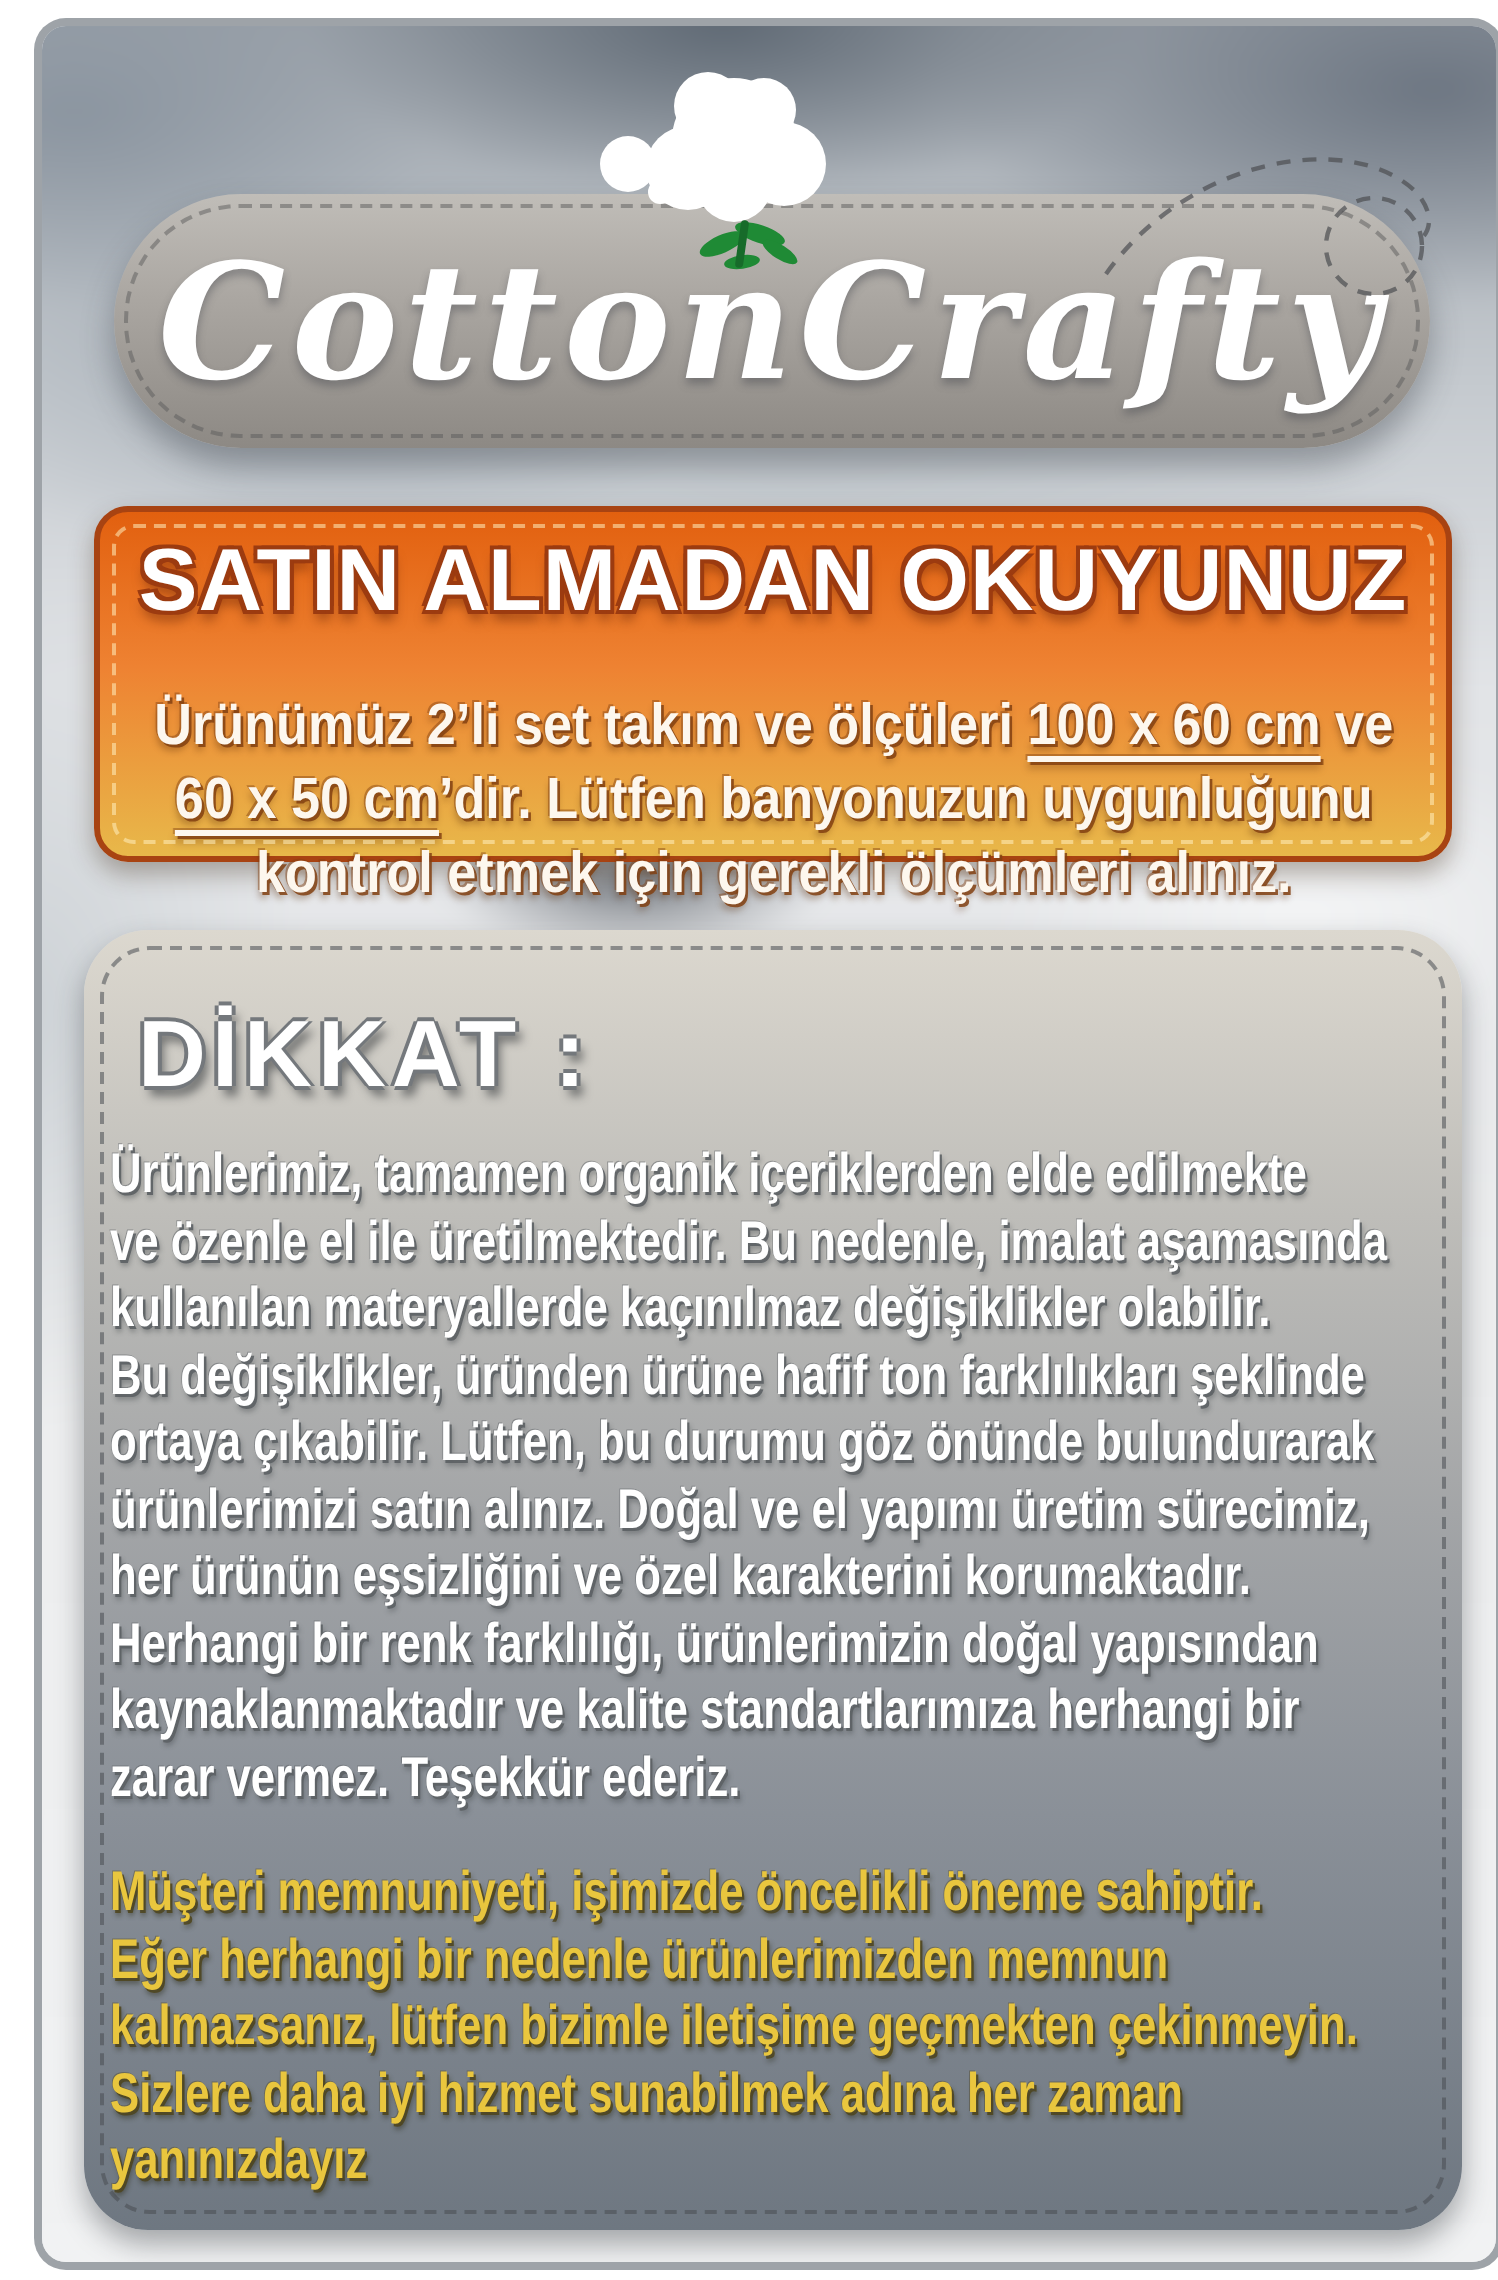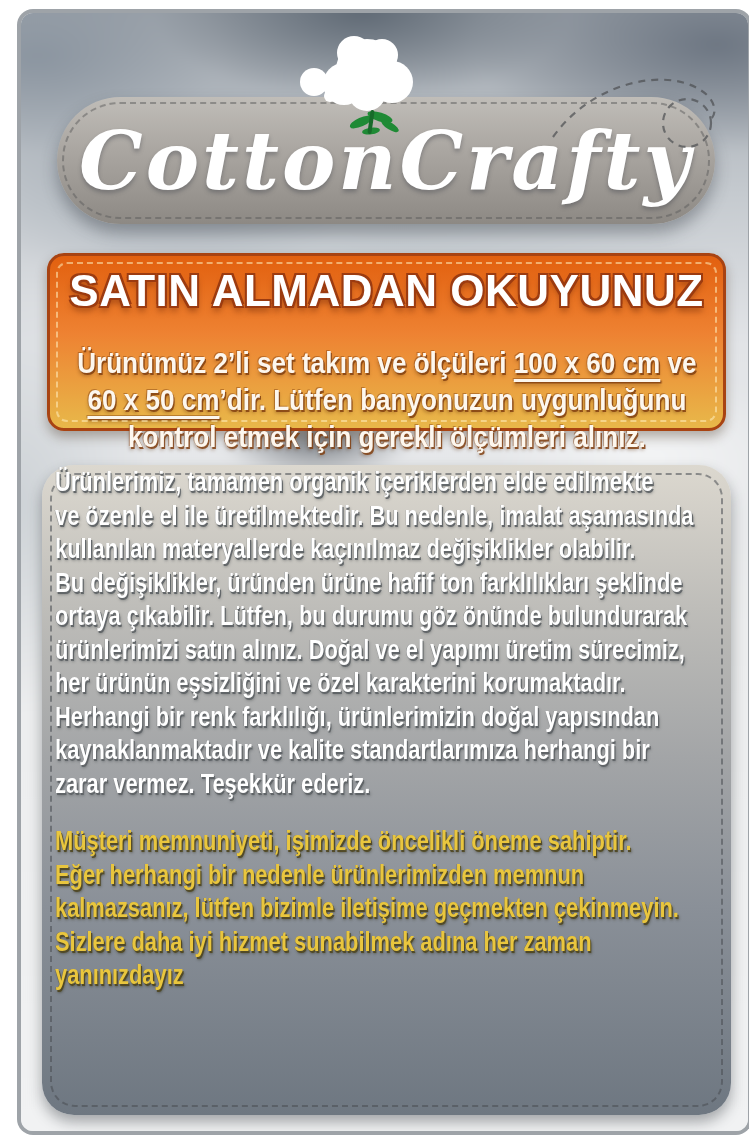--- a/index.html
+++ b/index.html
@@ -133,20 +133,21 @@
       <circle cx="138" cy="66" r="24"></circle>
     </g>
   </svg>
 
   <section class="warning-banner">
     <h1 class="warning-title">SATIN ALMADAN OKUYUNUZ</h1>
     <p class="warning-body"><span>Ürünümüz 2’li set takım ve ölçüleri </span><span class="u">100 x 60 cm</span><span> ve</span><br><span class="u">60 x 50 cm</span><span>’dir. Lütfen banyonuzun uygunluğunu</span><br><span>kontrol etmek için gerekli ölçümleri alınız.</span></p>
   </section>
 
   <section class="notice-panel">
+    <h2 class="notice-heading">DİKKAT :</h2>
     <p class="notice-white">Ürünlerimiz, tamamen organik içeriklerden elde edilmekte
 ve özenle el ile üretilmektedir. Bu nedenle, imalat aşamasında
 kullanılan materyallerde kaçınılmaz değişiklikler olabilir.
 Bu değişiklikler, üründen ürüne hafif ton farklılıkları şeklinde
 ortaya çıkabilir. Lütfen, bu durumu göz önünde bulundurarak
 ürünlerimizi satın alınız. Doğal ve el yapımı üretim sürecimiz,
 her ürünün eşsizliğini ve özel karakterini korumaktadır.
 Herhangi bir renk farklılığı, ürünlerimizin doğal yapısından
 kaynaklanmaktadır ve kalite standartlarımıza herhangi bir
 zarar vermez. Teşekkür ederiz.</p>

